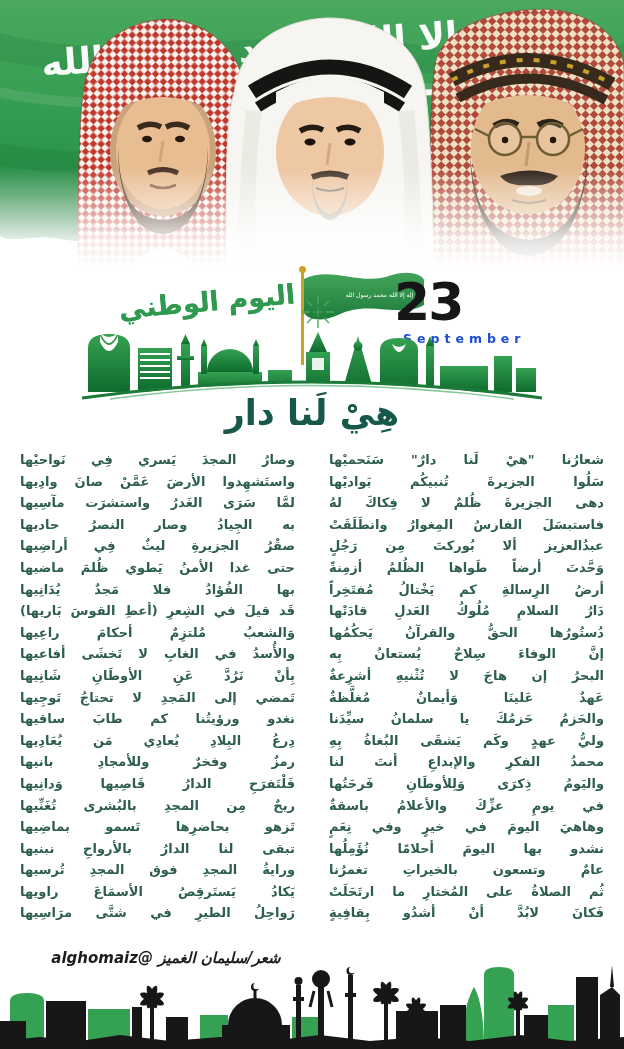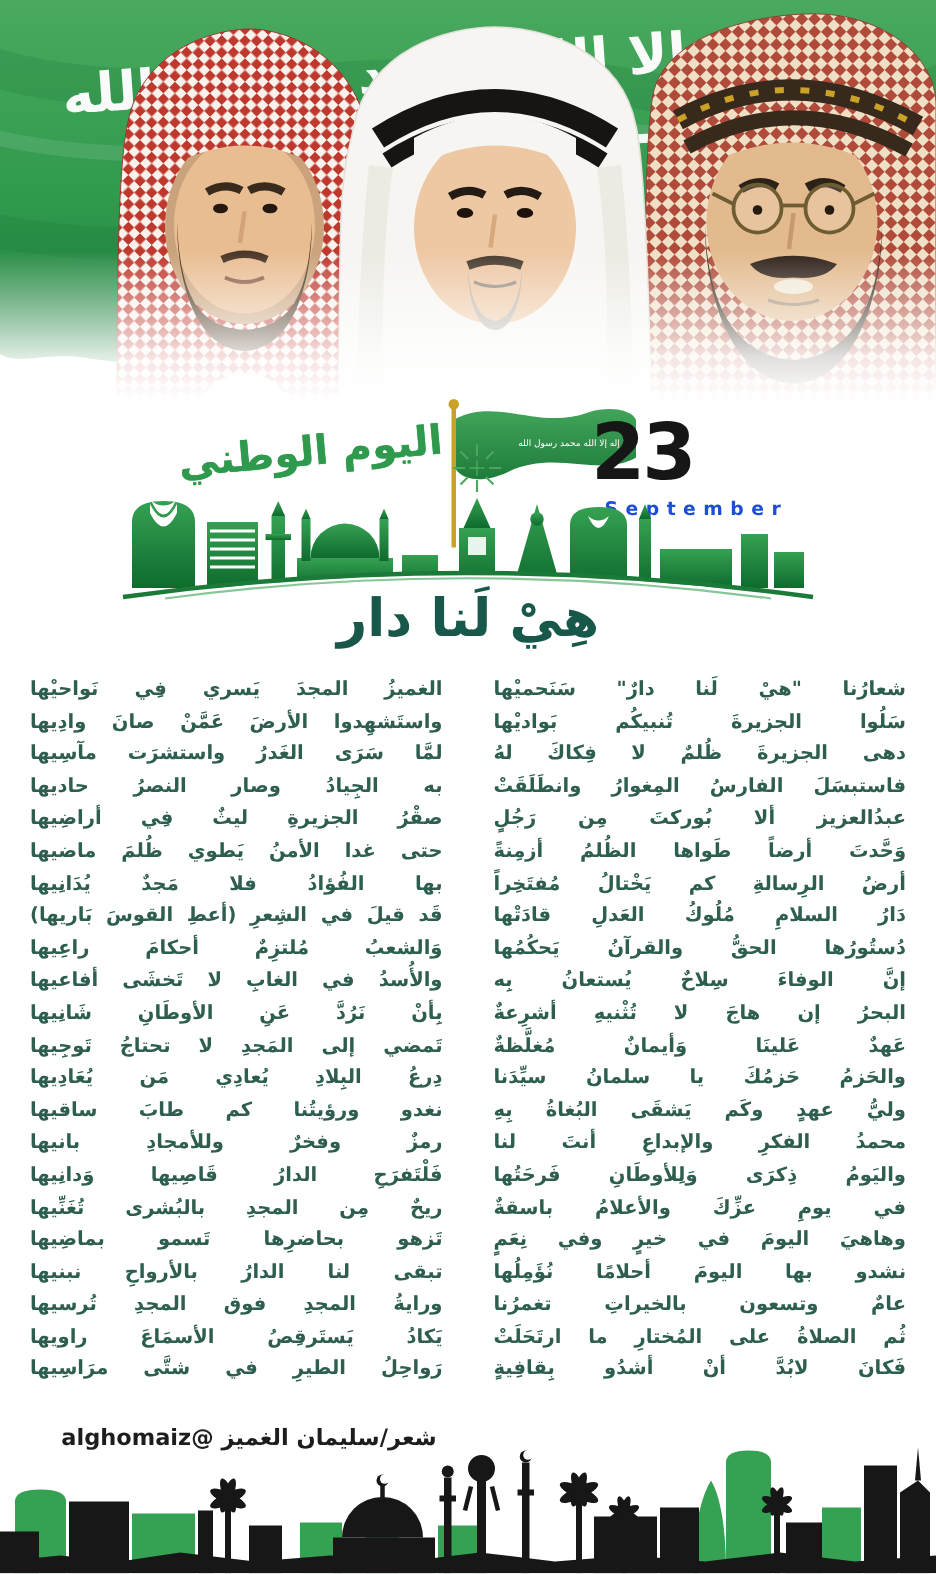--- a/index.html
+++ b/index.html
@@ -26,21 +26,21 @@
   .skyline-top{position:absolute;left:80px;top:326px;}
   
   .poem-title{position:absolute;top:393px;left:0;width:624px;margin:0;text-align:center;
         font-size:35px;font-weight:bold;color:#17584a;direction:rtl;}
   .poem{position:absolute;top:449px;left:0;width:624px;display:flex;direction:rtl;
         padding:0 20px;box-sizing:border-box;gap:34px;}
   .poem-col{flex:1;min-width:0;overflow:hidden;}
   .poem-line{direction:rtl;font-size:13px;font-weight:bold;color:#2e5e50;
         line-height:21.6px;white-space:nowrap;text-align:justify;text-align-last:justify;}
   .attribution{position:absolute;top:949px;left:20px;width:292px;text-align:center;
-        font-size:15px;font-weight:bold;color:#1d1d1d;direction:rtl;}
+        font-size:15px;font-weight:bold;color:#1d1d1d;direction:rtl;font-style:italic;}
   .skyline-bottom{position:absolute;left:0;bottom:0;}
 </style>
 </head>
 <body>
 
 <div class="page">
 
   <div class="header">
     <svg width="624" height="270" viewBox="0 0 624 270">
       <defs>
@@ -240,34 +240,34 @@
         <div class="poem-line">محمدُ الفكرِ والإبداعِ أنتَ لنا</div>
         <div class="poem-line">واليَومُ ذِكرَى وَلِلأوطَانِ فَرحَتُها</div>
         <div class="poem-line">في يومِ عزِّكَ والأعلامُ باسقةٌ</div>
         <div class="poem-line">وهاهيَ اليومَ في خيرٍ وفي نِعَمٍ</div>
         <div class="poem-line">نشدو بها اليومَ أحلامًا نُؤَمِلُها</div>
         <div class="poem-line">عامٌ وتسعون بالخيراتِ تغمرُنا</div>
         <div class="poem-line">ثُم الصلاةُ على المُختارِ ما ارتَحَلَتْ</div>
         <div class="poem-line">فَكانَ لابُدَّ أنْ أشدُو بِقافِيةٍ</div>
       </div>
     <div class="poem-col">
-        <div class="poem-line">الغميزُ المجدَ يَسري فِي نَواحيْها</div>
+        <div class="poem-line">وصارُ المجدَ يَسري فِي نَواحيْها</div>
         <div class="poem-line">واستَشهِدوا الأرضَ عَمَّنْ صانَ وادِيها</div>
         <div class="poem-line">لمَّا سَرَى الغَدرُ واستشرَت مآسِيها</div>
         <div class="poem-line">به الجِيادُ وصار النصرُ حاديها</div>
         <div class="poem-line">صقْرُ الجزيرةِ ليثٌ فِي أراضِيها</div>
         <div class="poem-line">حتى غدا الأمنُ يَطوي ظُلمَ ماضيها</div>
         <div class="poem-line">بها الفُؤادُ فلا مَجدٌ يُدَانِيها</div>
         <div class="poem-line">قَد قيلَ في الشِعرِ (أعطِ القوسَ بَاريها)</div>
         <div class="poem-line">وَالشعبُ مُلتزِمٌ أحكامَ راعِيها</div>
         <div class="poem-line">والأُسدُ في الغابِ لا تَخشَى أفاعيها</div>
         <div class="poem-line">بِأنْ نَرُدَّ عَنِ الأوطَانِ شَانِيها</div>
         <div class="poem-line">تَمضي إلى المَجدِ لا تحتاجُ تَوجِيها</div>
+        <div class="poem-line">نغدو ورؤيتُنا كم طابَ ساقيها</div>
         <div class="poem-line">دِرعُ البِلادِ يُعادِي مَن يُعَادِيها</div>
-        <div class="poem-line">نغدو ورؤيتُنا كم طابَ ساقيها</div>
         <div class="poem-line">رمزٌ وفخرٌ وللأمجادِ بانيها</div>
         <div class="poem-line">فَلْتَفرَحِ الدارُ قَاصِيها وَدانِيها</div>
         <div class="poem-line">ريحٌ مِن المجدِ بالبُشرى تُغَنِّيها</div>
         <div class="poem-line">تَزهو بحاضرِها تَسمو بماضِيها</div>
         <div class="poem-line">تبقى لنا الدارُ بالأرواحِ نبنيها</div>
         <div class="poem-line">ورايةُ المجدِ فوق المجدِ تُرسيها</div>
         <div class="poem-line">يَكادُ يَستَرقِصُ الأسمَاعَ راويها</div>
         <div class="poem-line">رَواحِلُ الطيرِ في شتَّى مرَاسِيها</div>
       </div>
   </div>

